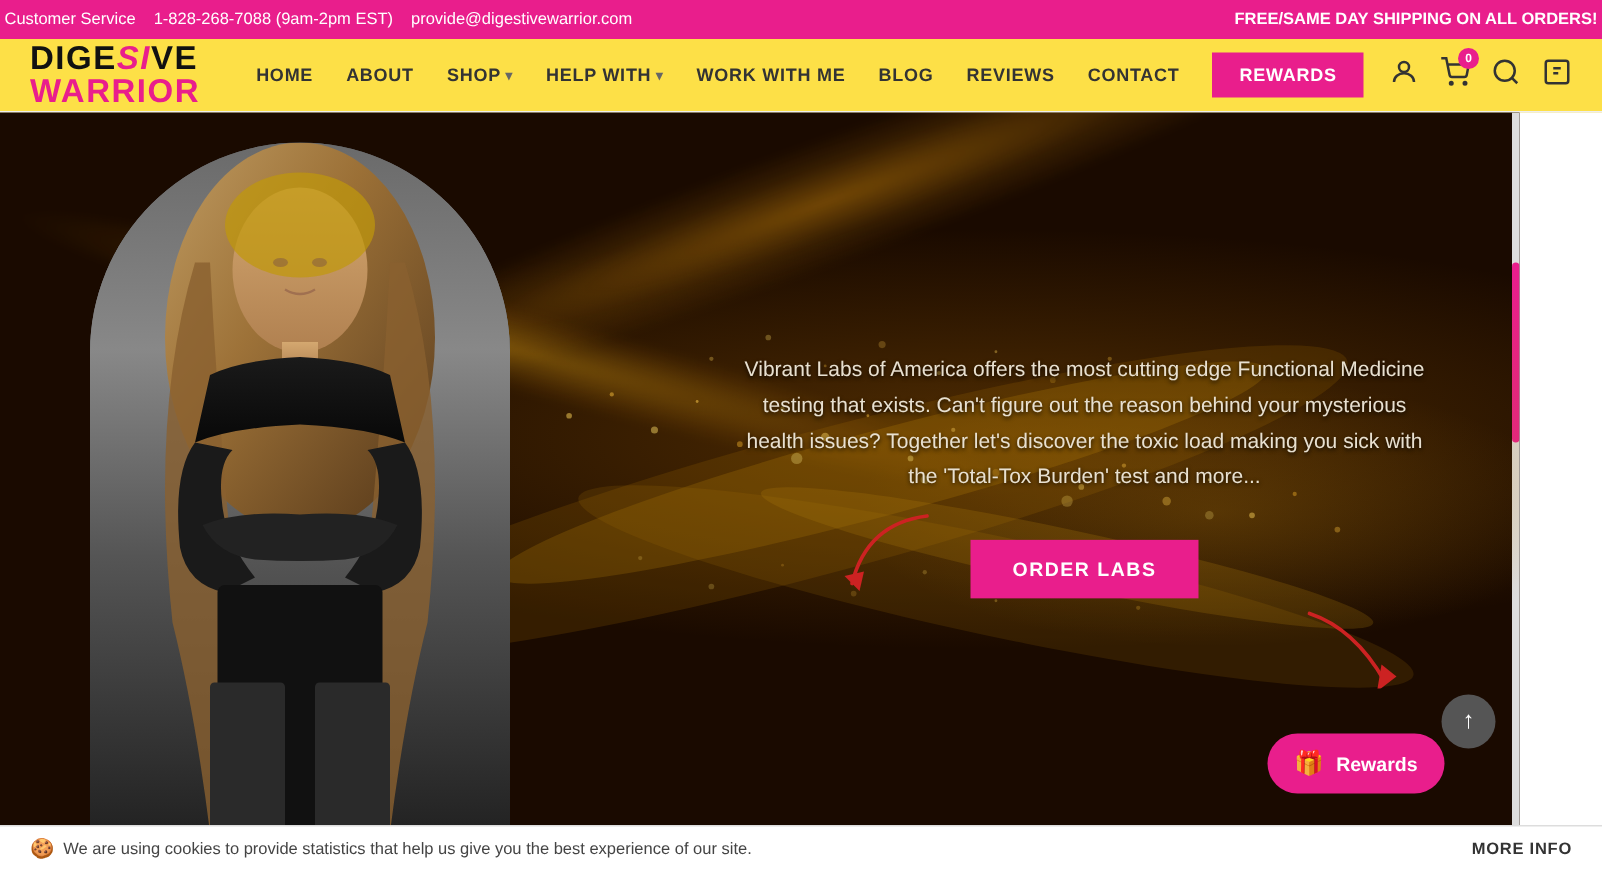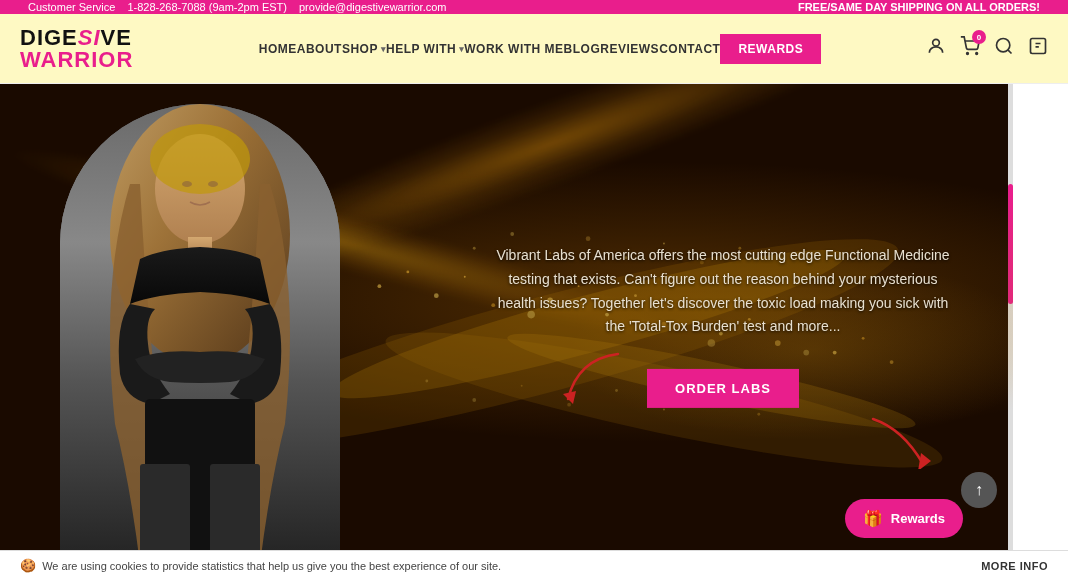--- a/index.html
+++ b/index.html
@@ -3,33 +3,33 @@
   <meta charset="utf-8">
   <style>
     * { margin: 0; padding: 0; box-sizing: border-box; }
     body { font-family: Arial, sans-serif; width: 1068px; height: 580px; overflow: hidden; }
 
     
     .top-bar {
       background: #e91e8c;
       color: white;
       font-size: 11px;
-      padding: 5px 28px;
+      padding: 5px 3px;
       display: flex;
       justify-content: space-between;
       align-items: center;
-      height: 14px;
+      height: 26px;
     }
     .top-bar-left { display: flex; gap: 12px; align-items: center; }
     .top-bar-right a { color: white; font-weight: bold; font-size: 11px; }
 
     
     .navbar {
-      background: #fef9c3;
-      height: 70px;
+      background: #fde047;
+      height: 49px;
       display: flex;
       align-items: center;
       padding: 0 20px;
       border-bottom: 1px solid #eee;
       position: relative;
     }
     .logo {
       display: flex;
       flex-direction: column;
       line-height: 1;
@@ -47,20 +47,21 @@
     .logo-bottom {
       font-size: 22px;
       font-weight: 900;
       color: #e91e8c;
       text-transform: uppercase;
       letter-spacing: 1px;
     }
     .nav-links {
       display: flex;
       align-items: center;
+      gap: 22px;
       flex: 1;
       justify-content: center;
     }
     .nav-links a {
       text-decoration: none;
       color: #333;
       font-size: 12px;
       font-weight: 600;
       text-transform: uppercase;
       letter-spacing: 0.5px;

